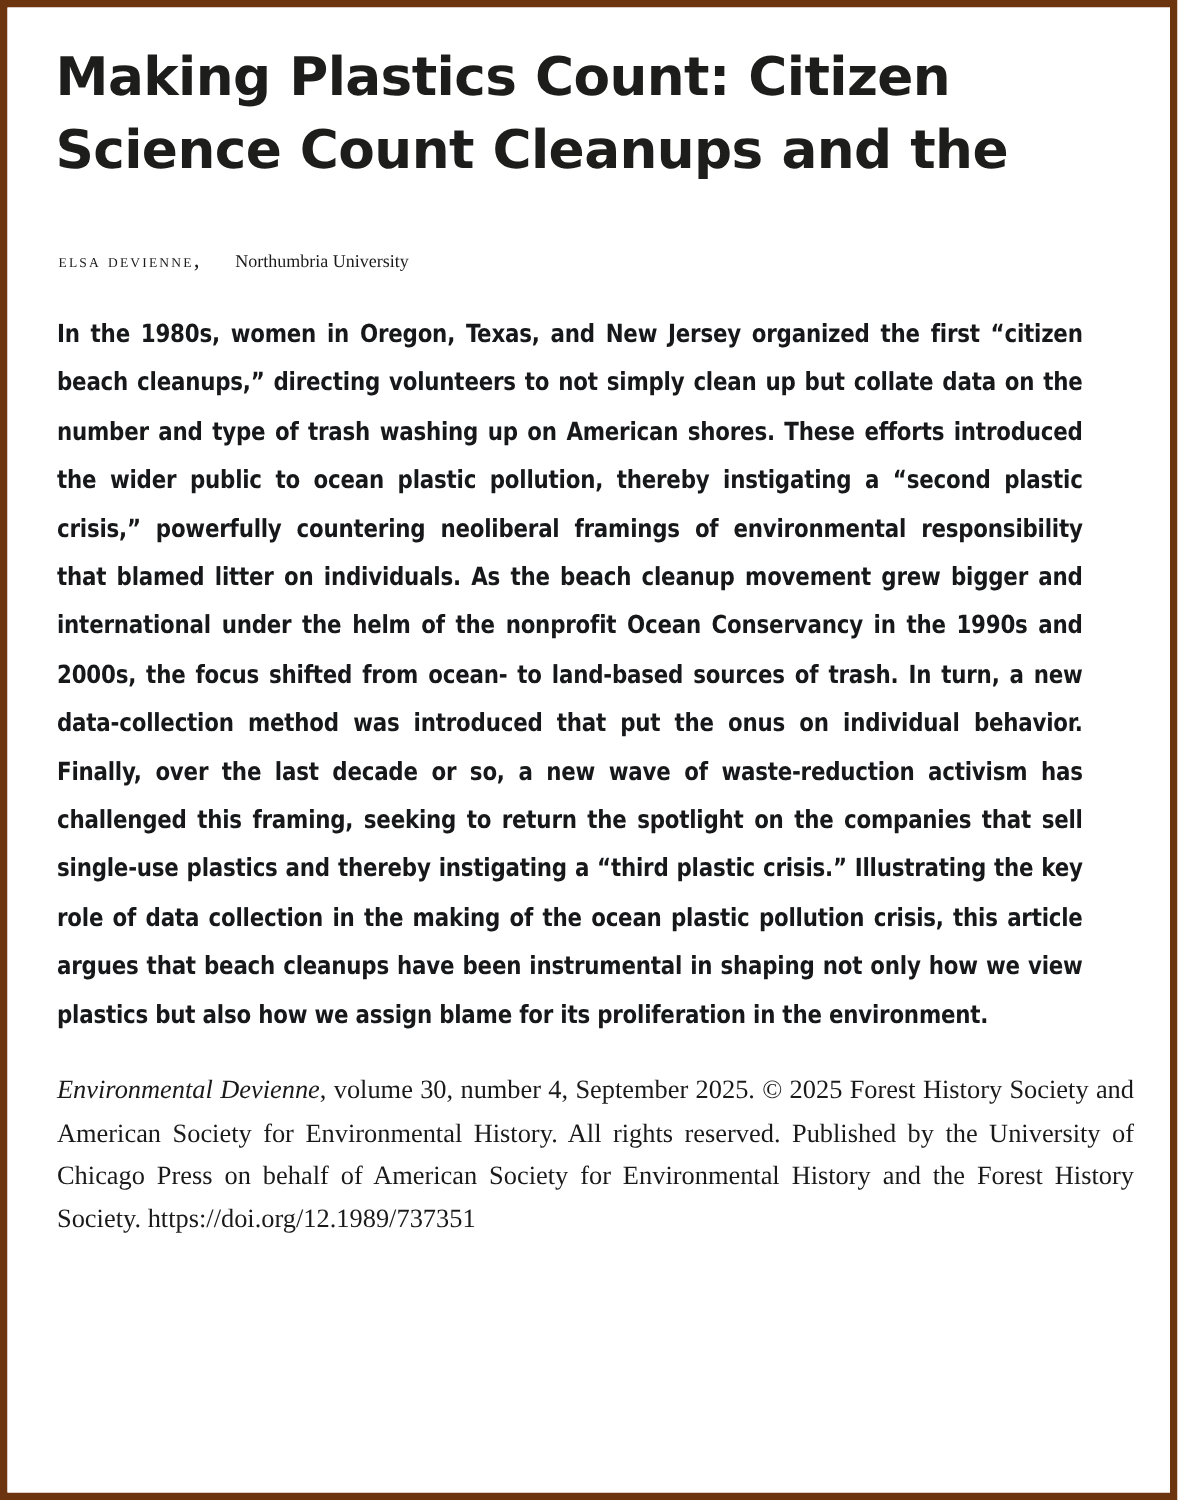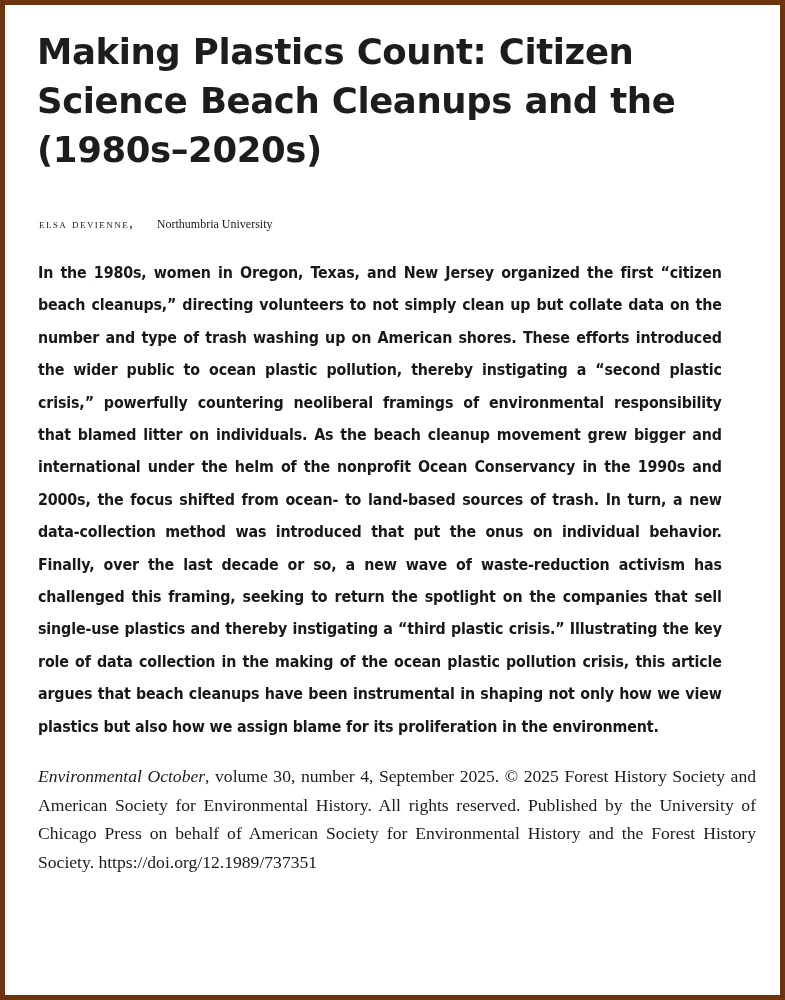--- a/index.html
+++ b/index.html
@@ -105,31 +105,30 @@
   .citation .journal { font-style: italic; }
 </style>
 </head>
 <body>
 
 <div id="page">
   <div id="page-inner">
 
     <h1 class="article-title">
       <span class="tl">Making Plastics Count: Citizen</span>
-      <span class="tl">Science Beach Cleanups and the</span>
-      <span class="tl">(1980s–2020s)</span>
+      <span class="tl">Science Count Cleanups and the</span>
     </h1>
 
     <div class="byline">
       <span class="author">Elsa Devienne</span><span>, </span><span class="affil">Northumbria University</span>
     </div>
 
     <div class="abstract">
       <p>In the 1980s, women in Oregon, Texas, and New Jersey organized the first “citizen beach cleanups,” directing volunteers to not simply clean up but collate data on the number and type of trash washing up on American shores. These efforts introduced the wider public to ocean plastic pollution, thereby instigating a “second plastic crisis,” powerfully countering neoliberal framings of environmental responsibility that blamed litter on individuals. As the beach cleanup movement grew bigger and international under the helm of the nonprofit Ocean Conservancy in the 1990s and 2000s, the focus shifted from ocean- to land-based sources of trash. In turn, a new data-collection method was introduced that put the onus on individual behavior. Finally, over the last decade or so, a new wave of waste-reduction activism has challenged this framing, seeking to return the spotlight on the companies that sell single-use plastics and thereby instigating a “third plastic crisis.” Illustrating the key role of data collection in the making of the ocean plastic pollution crisis, this article argues that beach cleanups have been instrumental in shaping not only how we view plastics but also how we assign blame for its proliferation in the environment.</p>
     </div>
 
     <div class="citation">
-      <p><span class="journal">Environmental October</span><span>, volume 30, number 4, September 2025. © 2025 Forest History Society and American Society for Environmental History. All rights reserved. Published by the University of Chicago Press on behalf of American Society for Environmental History and the Forest History Society.</span>
+      <p><span class="journal">Environmental Devienne</span><span>, volume 30, number 4, September 2025. © 2025 Forest History Society and American Society for Environmental History. All rights reserved. Published by the University of Chicago Press on behalf of American Society for Environmental History and the Forest History Society.</span>
         <span>https://doi.org/12.1989/737351</span></p>
     </div>
 
   </div>
 </div>
 
 </body></html>

